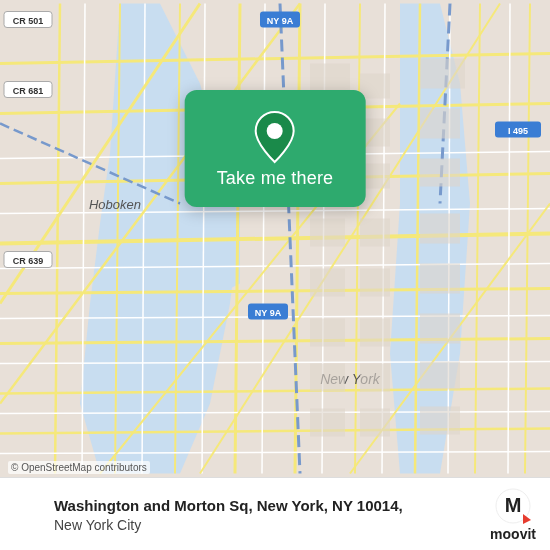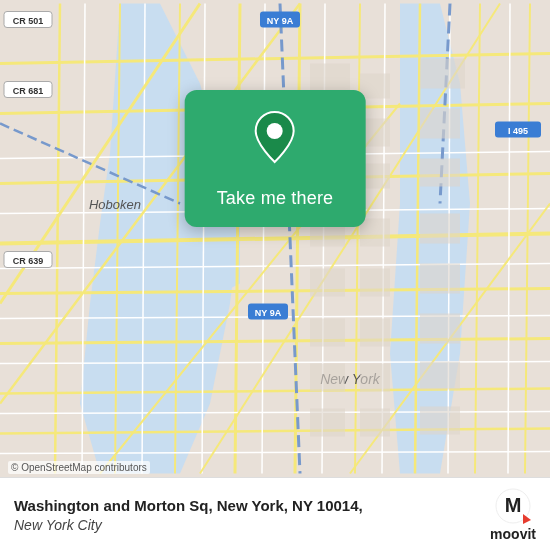--- a/index.html
+++ b/index.html
@@ -39,21 +39,21 @@
       position: absolute;
       top: 90px;
       left: 50%;
       transform: translateX(-50%);
       background: #2eaa6e;
       border-radius: 12px;
       padding: 20px 32px 18px 32px;
       display: flex;
       flex-direction: column;
       align-items: center;
-      gap: 24px;
+      gap: 4px;
       cursor: pointer;
       box-shadow: 0 4px 16px rgba(0,0,0,0.25);
       min-width: 180px;
     }
 
     #pin-icon {
       width: 44px;
       height: 54px;
     }
 
@@ -72,34 +72,34 @@
       border-top: 1px solid #ddd;
       display: flex;
       align-items: center;
       justify-content: space-between;
       min-height: 70px;
     }
 
     #location-info {
       display: flex;
       flex-direction: column;
+      margin-left: 40px;
     }
 
     #location-name {
       font-size: 15px;
       font-weight: 600;
       color: #222;
       line-height: 1.3;
     }
 
     #location-city {
       font-size: 14px;
       color: #444;
       line-height: 1.3;
-      font-style: italic;
     }
 
     #moovit-logo {
       display: flex;
       flex-direction: column;
       align-items: center;
       gap: 2px;
       flex-shrink: 0;
     }
 

